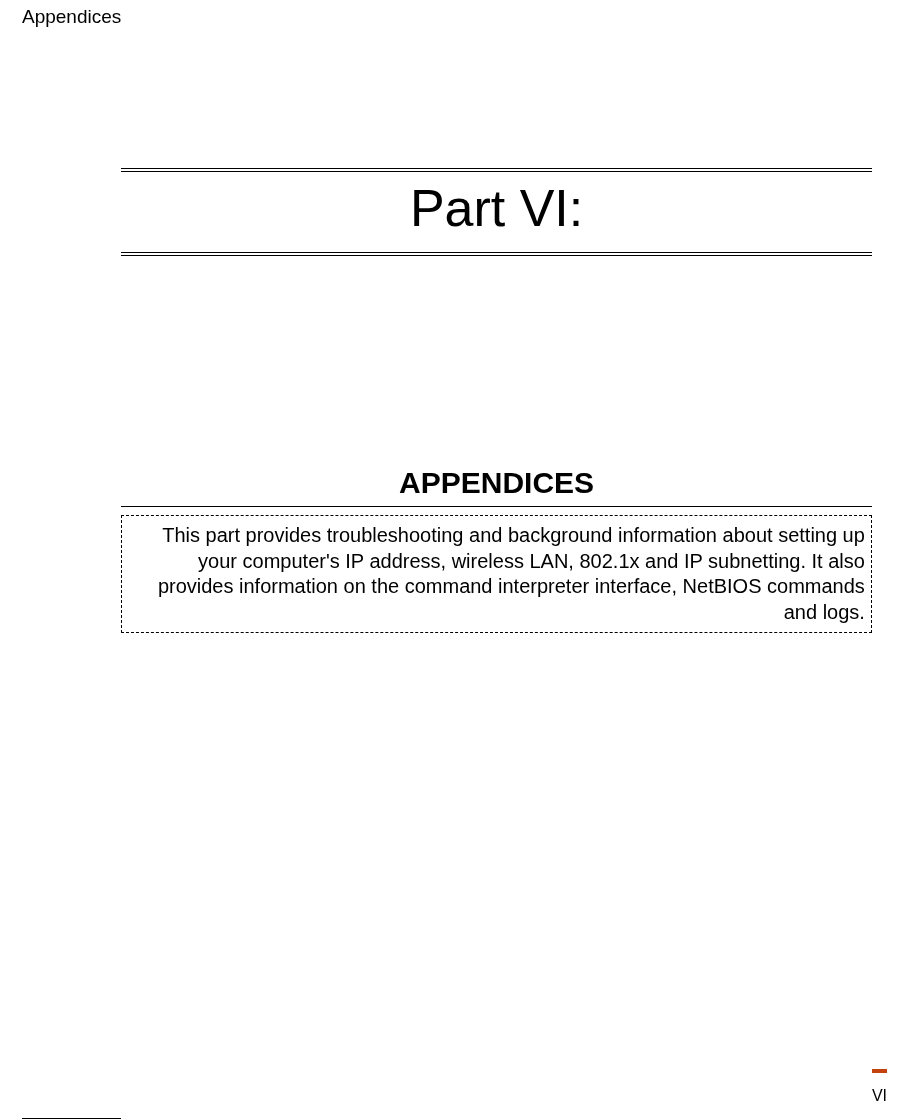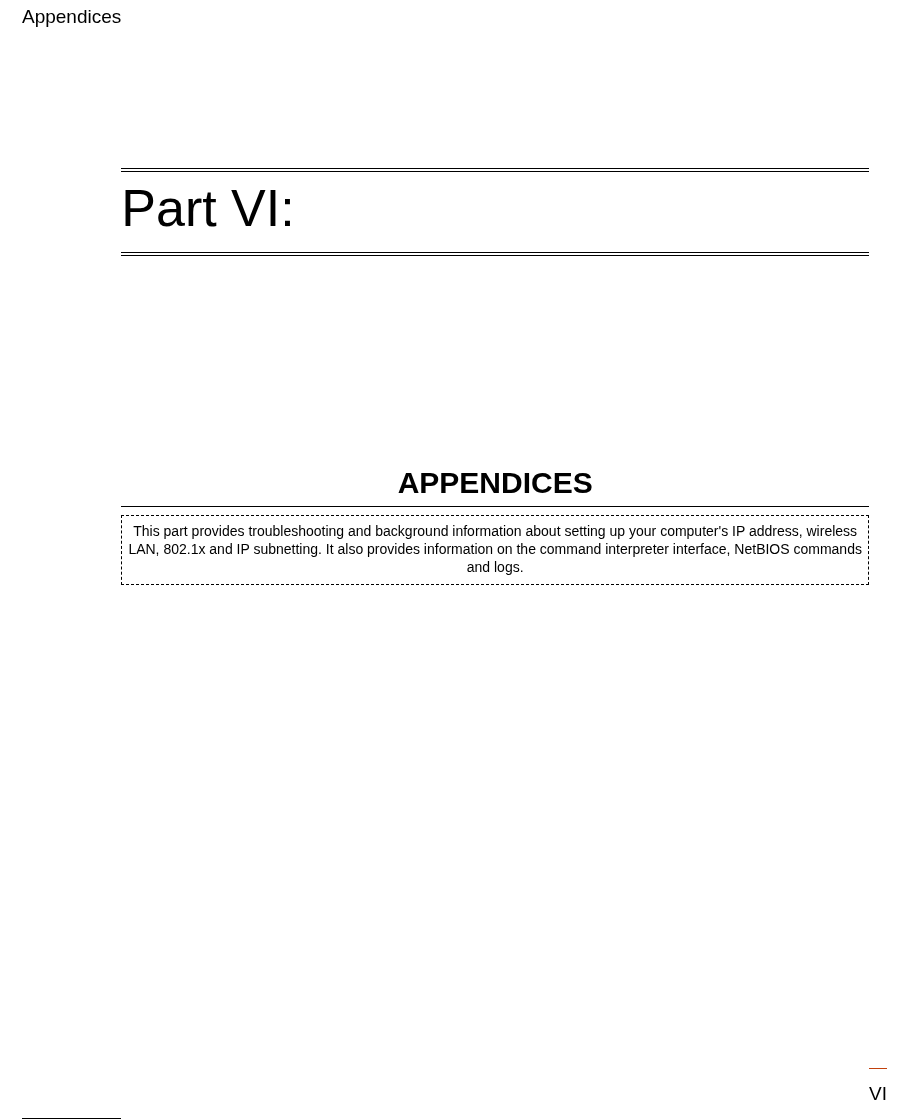--- a/index.html
+++ b/index.html
@@ -32,20 +32,21 @@
     }
     .part-title-wrapper {
       margin-top: 168px;
       border-top: 1px solid #000;
       border-bottom: 1px solid #000;
       padding: 2px 0;
     }
     .part-title-inner {
       border-top: 1px solid #000;
       border-bottom: 1px solid #000;
+      text-align: center;
       padding: 6px 0 14px 0;
     }
     .part-title {
       font-size: 52px;
       font-weight: normal;
       font-family: Verdana, Geneva, sans-serif;
     }
     .section-heading-wrapper {
       margin-top: 210px;
       border-bottom: 1.5px solid #000;
@@ -53,29 +54,29 @@
       text-align: center;
     }
     .section-heading {
       font-size: 30px;
       font-weight: bold;
     }
     .description-box {
       margin-top: 8px;
       border: 1.5px dashed #000;
       padding: 7px 6px;
-      text-align: center;
-      font-size: 14px;
+      text-align: right;
+      font-size: 20px;
       line-height: 1.28;
     }
     .footer {
-      border-top: 1px solid #c2410c;
+      border-top: 4px solid #c2410c;
       text-align: center;
       padding: 14px 0;
-      font-size: 19px;
+      font-size: 16px;
       margin-top: auto;
     }
   </style>
 </head>
 <body>
 
 <div class="page">
   <div class="header">
     <span>Appendices</span>
   </div>

